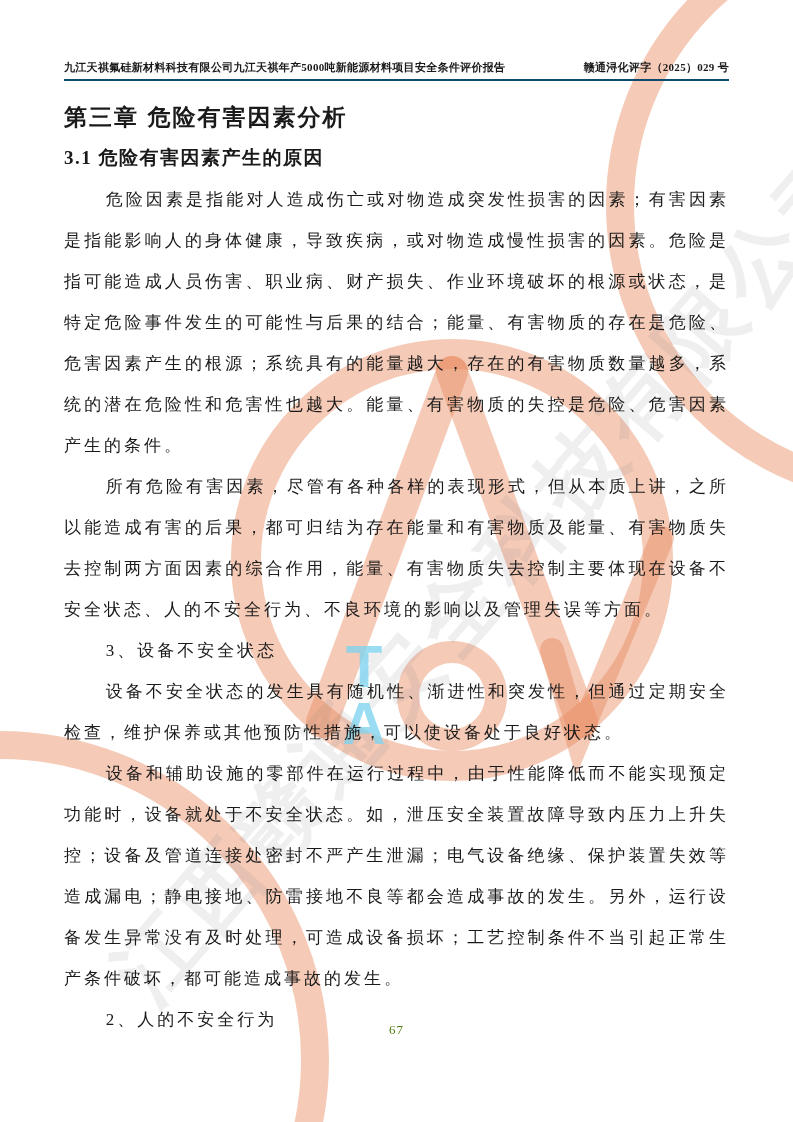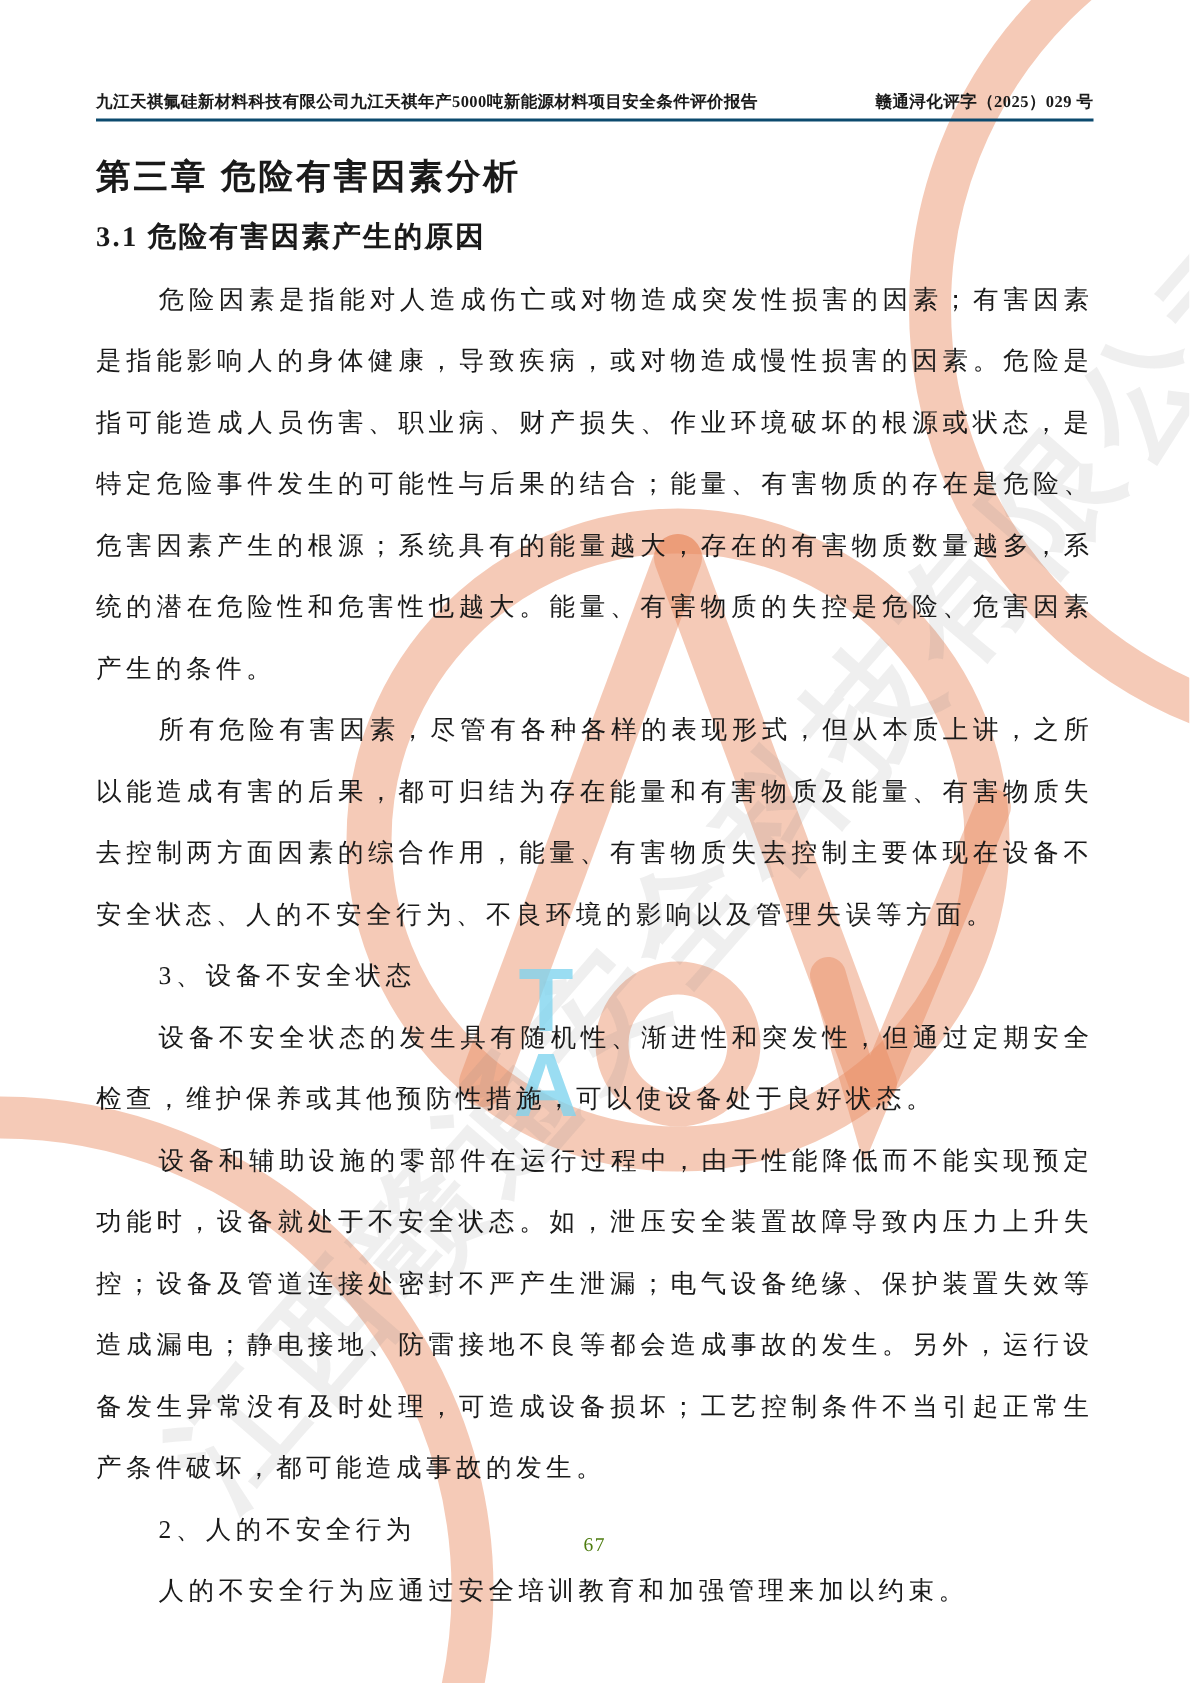--- a/index.html
+++ b/index.html
@@ -102,21 +102,20 @@
     <div class="main">
       <div class="chapter-title">第三章  危险有害因素分析</div>
       <div class="section-title">3.1 危险有害因素产生的原因</div>
 
       <p class="para">危险因素是指能对人造成伤亡或对物造成突发性损害的因素；有害因素是指能影响人的身体健康，导致疾病，或对物造成慢性损害的因素。危险是指可能造成人员伤害、职业病、财产损失、作业环境破坏的根源或状态，是特定危险事件发生的可能性与后果的结合；能量、有害物质的存在是危险、危害因素产生的根源；系统具有的能量越大，存在的有害物质数量越多，系统的潜在危险性和危害性也越大。能量、有害物质的失控是危险、危害因素产生的条件。</p>
       <p class="para">所有危险有害因素，尽管有各种各样的表现形式，但从本质上讲，之所以能造成有害的后果，都可归结为存在能量和有害物质及能量、有害物质失去控制两方面因素的综合作用，能量、有害物质失去控制主要体现在设备不安全状态、人的不安全行为、不良环境的影响以及管理失误等方面。</p>
       <p class="para">3、设备不安全状态</p>
       <p class="para">设备不安全状态的发生具有随机性、渐进性和突发性，但通过定期安全检查，维护保养或其他预防性措施，可以使设备处于良好状态。</p>
       <p class="para">设备和辅助设施的零部件在运行过程中，由于性能降低而不能实现预定功能时，设备就处于不安全状态。如，泄压安全装置故障导致内压力上升失控；设备及管道连接处密封不严产生泄漏；电气设备绝缘、保护装置失效等造成漏电；静电接地、防雷接地不良等都会造成事故的发生。另外，运行设备发生异常没有及时处理，可造成设备损坏；工艺控制条件不当引起正常生产条件破坏，都可能造成事故的发生。</p>
       <p class="para">2、人的不安全行为</p>
-      <p class="para">人的不安全行为应通过安全培训教育和加强管理来加以约束。</p>
     </div>
 
     <div class="footer">
       <span>67</span>
     </div>
 
   </div>
 </div>
 
 </body></html>

